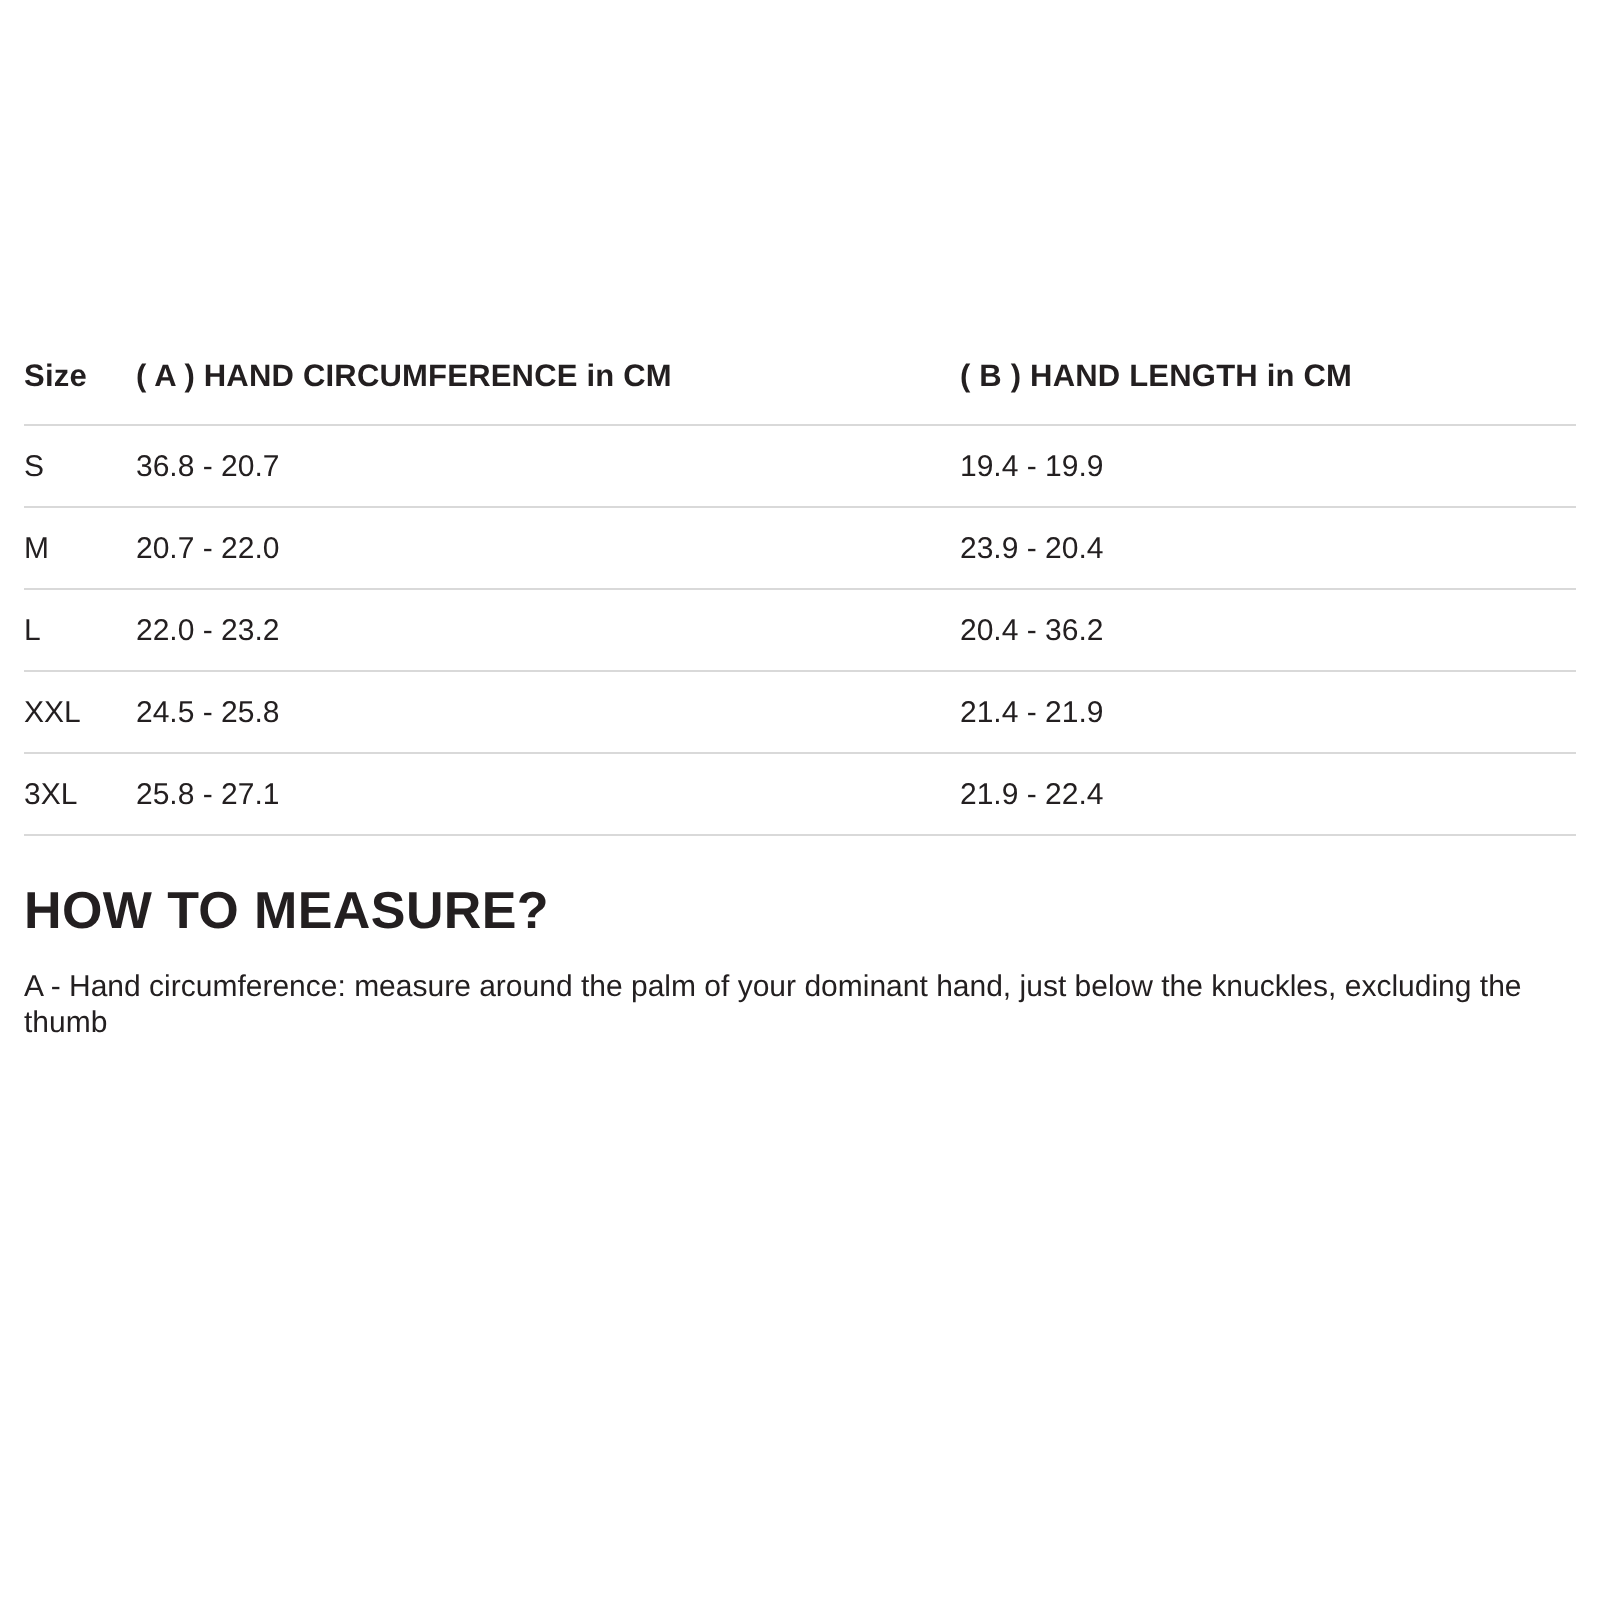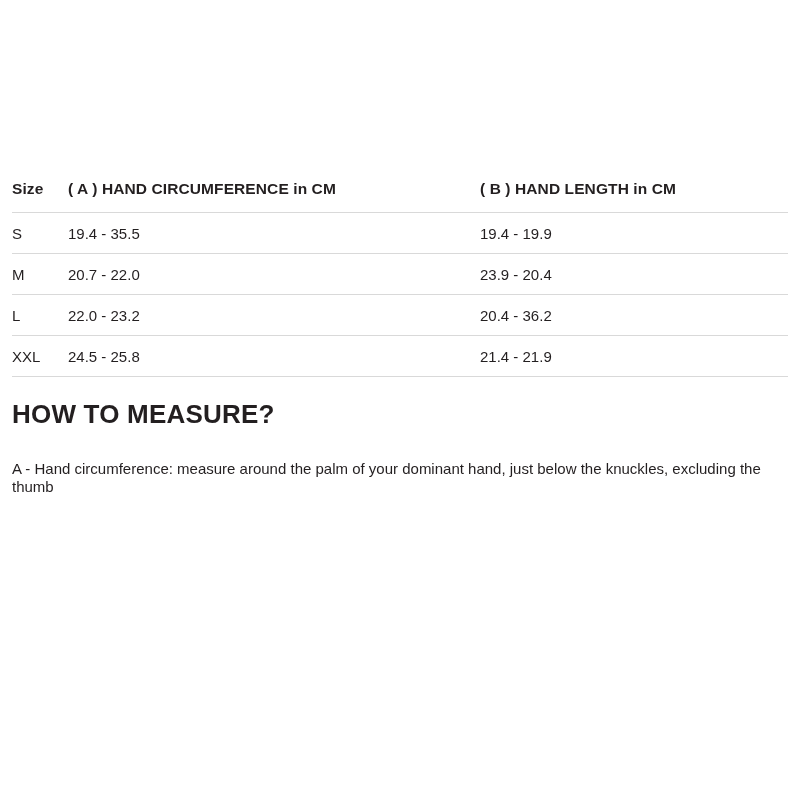--- a/index.html
+++ b/index.html
@@ -62,21 +62,21 @@
     border-bottom: 1px solid #d9d9d9;
   }
   .cell-size { padding-left: 0; }
   .cell-a    { padding-left: 0; }
   .cell-b    { padding-left: 0; }
 
   
   .how-title {
     font-size: 26px;
     font-weight: bold;
-    margin: 22px 0 30px 0;
+    margin: 22px 0 14px 0;
     letter-spacing: 0.2px;
     color: #231f20;
   }
   .note {
     font-size: 15px;
     line-height: 18px;
     color: #231f20;
     max-width: 776px;
   }
   .note + .note {
@@ -98,38 +98,43 @@
       <thead>
         <tr>
           <th class="cell-size">Size</th>
           <th class="cell-a">( A ) HAND CIRCUMFERENCE in CM</th>
           <th class="cell-b">( B ) HAND LENGTH in CM</th>
         </tr>
       </thead>
       <tbody>
         <tr>
           <td class="cell-size">S</td>
-          <td class="cell-a">19.4 - 35.5</td>
+          <td class="cell-a">36.8 - 20.7</td>
           <td class="cell-b">19.4 - 19.9</td>
         </tr>
         <tr>
           <td class="cell-size">M</td>
           <td class="cell-a">20.7 - 22.0</td>
           <td class="cell-b">23.9 - 20.4</td>
         </tr>
         <tr>
           <td class="cell-size">L</td>
           <td class="cell-a">22.0 - 23.2</td>
           <td class="cell-b">20.4 - 36.2</td>
         </tr>
         <tr>
           <td class="cell-size">XXL</td>
           <td class="cell-a">24.5 - 25.8</td>
           <td class="cell-b">21.4 - 21.9</td>
         </tr>
+        <tr>
+          <td class="cell-size">3XL</td>
+          <td class="cell-a">25.8 - 27.1</td>
+          <td class="cell-b">21.9 - 22.4</td>
+        </tr>
       </tbody>
     </table>
 
     <div class="how-title">HOW TO MEASURE?</div>
     <div class="note">A - Hand circumference: measure around the palm of your dominant hand, just below the knuckles, excluding the thumb</div>
 
   </div>
 </div>
 
 </body></html>

